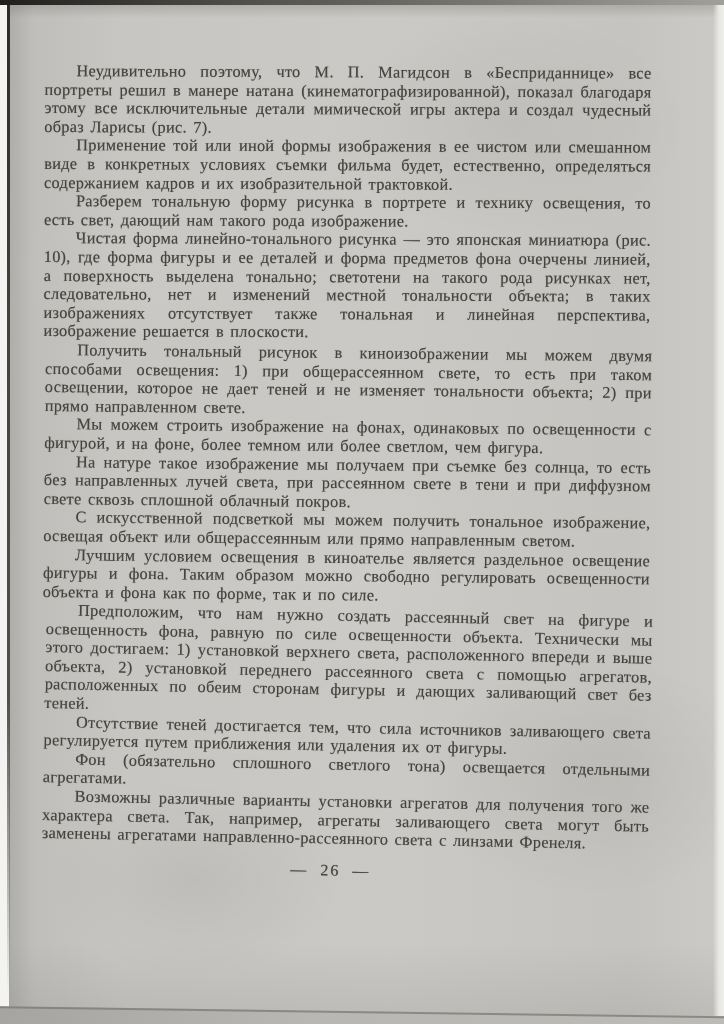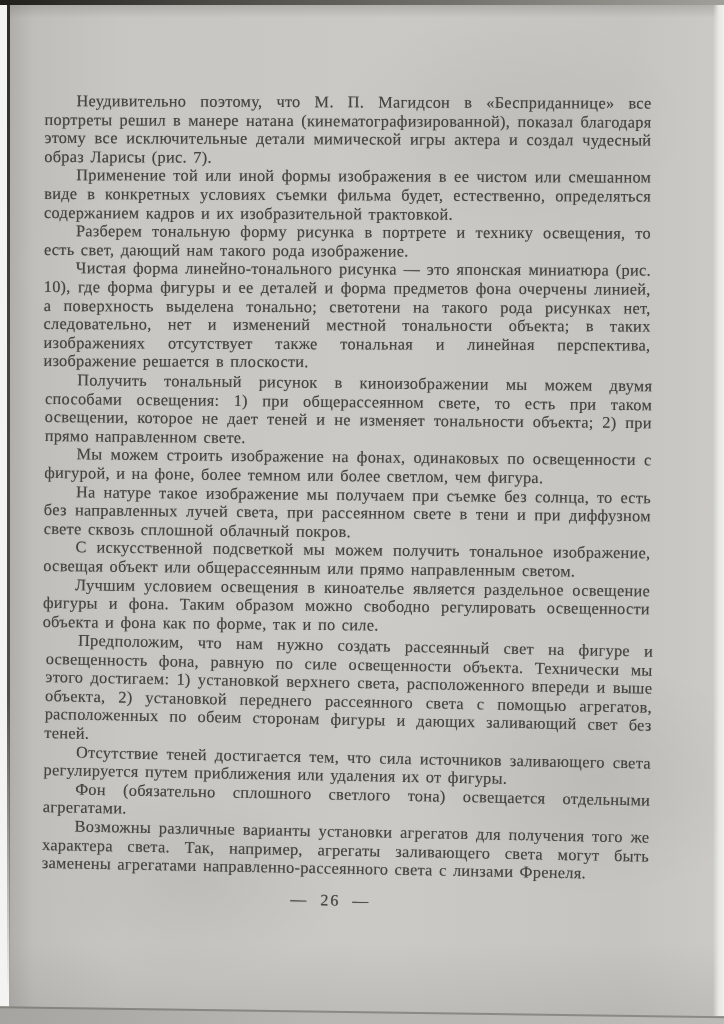--- a/index.html
+++ b/index.html
@@ -50,21 +50,20 @@
   }
 
   
   .textblock{
     position:absolute;left:35px;top:60px;width:607px;
     color:#45443f;
     font-size:16.3px;line-height:18.6px;
     text-align:justify;
     letter-spacing:0.3px;word-spacing:2px;
     text-shadow:0 0 0.8px rgba(66,65,60,.55);
-    margin-top:30px;
   }
   .para{margin:0;text-indent:32px;}
   .tilt-a{transform:rotate(0.25deg);transform-origin:0 50%;}
   .tilt-b{transform:rotate(0.6deg);transform-origin:0 50%;}
   .tilt-c{transform:rotate(1.1deg);transform-origin:0 50%;}
   .pagenum-row{
     margin-top:11px;text-align:center;text-indent:0;padding-right:34px;
     letter-spacing:2px;word-spacing:6px;font-size:16px;
     transform:rotate(1.5deg);transform-origin:0 50%;
   }

